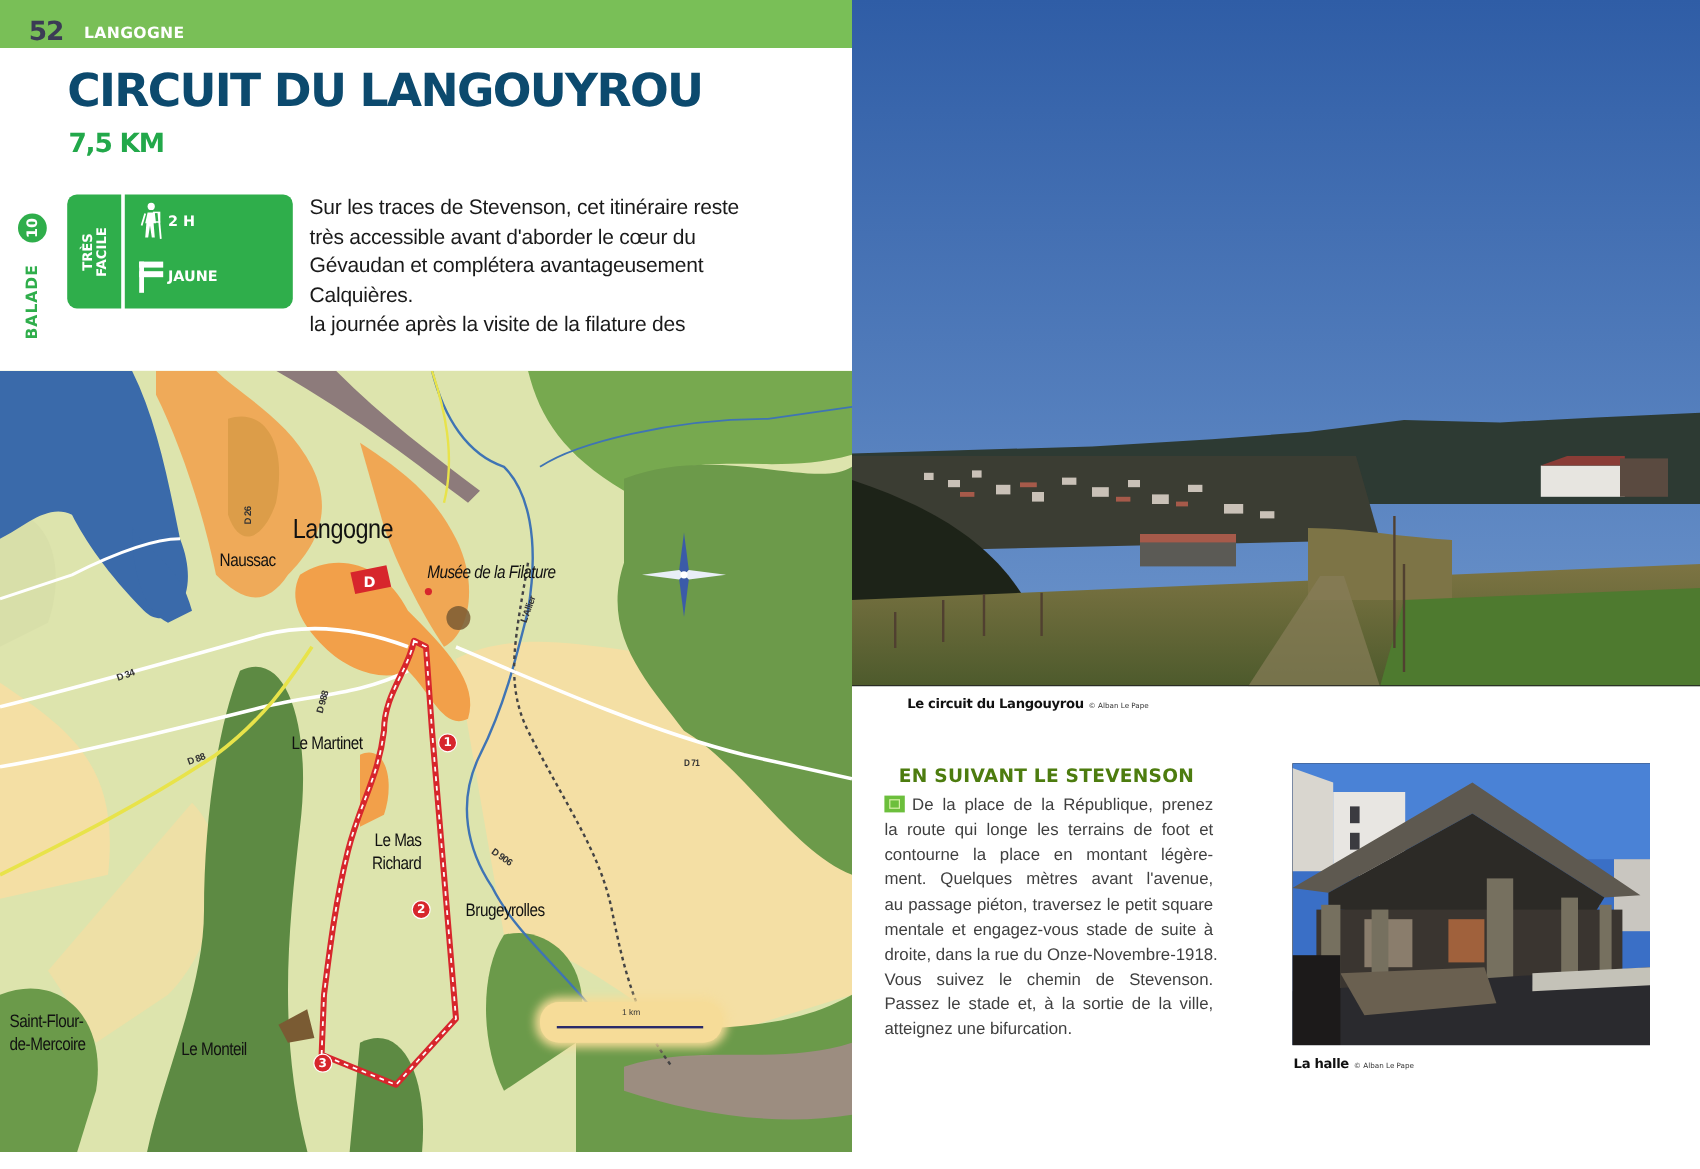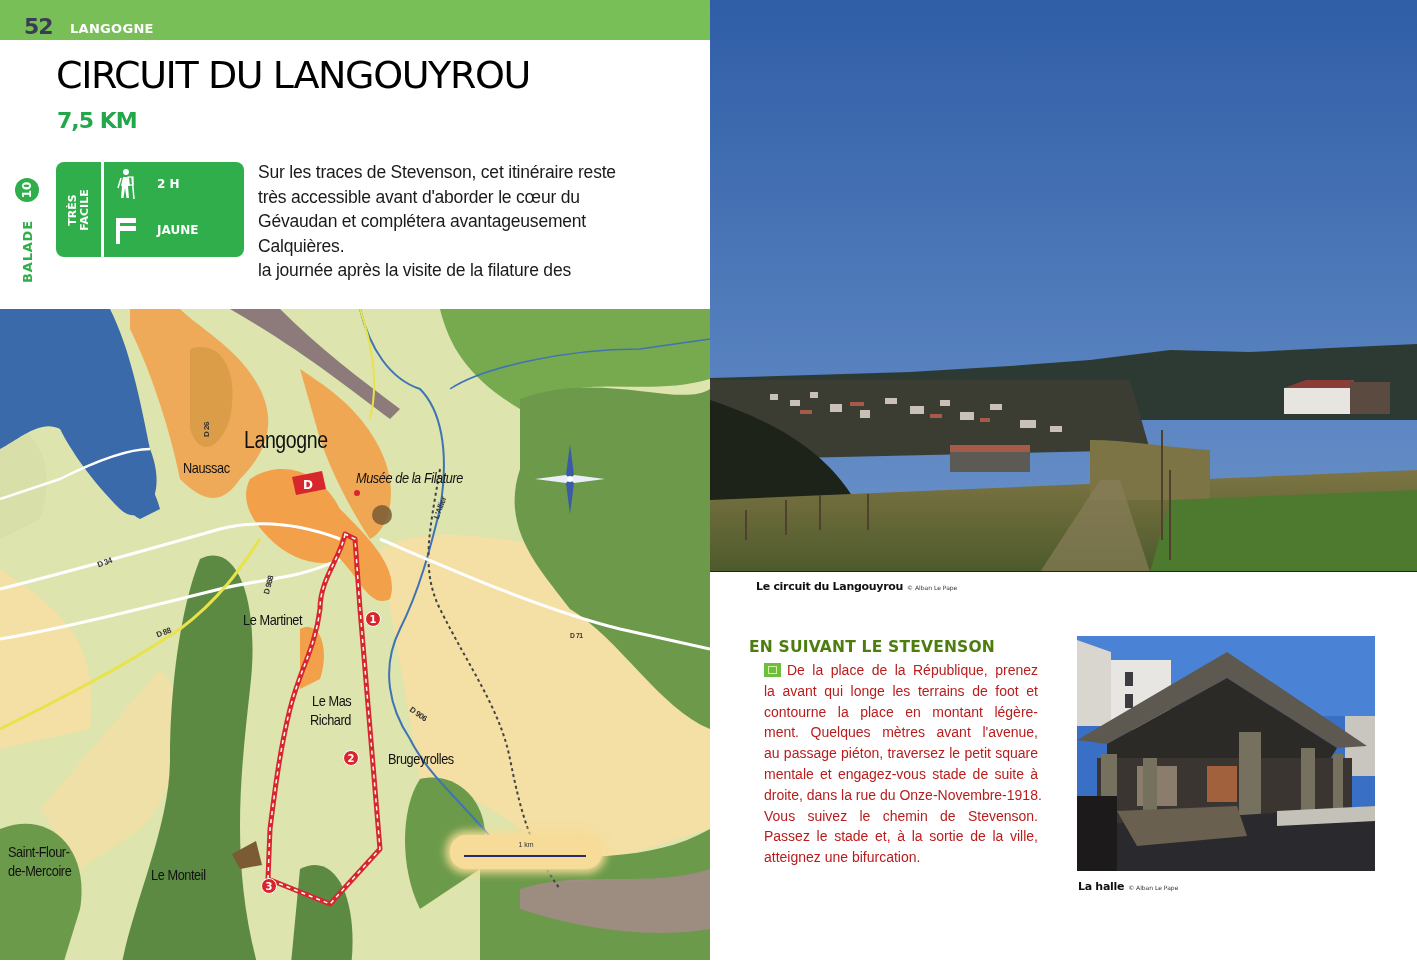--- a/index.html
+++ b/index.html
@@ -5,32 +5,32 @@
   * { box-sizing: border-box; margin: 0; padding: 0; }
   html, body { width: 1417px; height: 974px; overflow: hidden; background: #ffffff; }
   body { position: relative; font-family: "Liberation Sans", sans-serif; }
 
   
   .left-page { position: absolute; left: 0; top: 0; width: 710px; height: 960px; background: #fff; overflow: hidden; }
   .top-band { position: absolute; left: 0; top: 0; width: 710px; height: 40px; background: #79bf57; }
   .page-num { position: absolute; left: 24px; top: 14px; font-family: "DejaVu Sans", sans-serif; font-weight: 900; font-size: 22px; color: #3b3b55; letter-spacing: -1px; }
   .chapter { position: absolute; left: 70px; top: 21px; font-family: "DejaVu Sans", sans-serif; font-weight: 800; font-size: 13px; color: #ffffff; letter-spacing: 0.3px; }
 
-  .title { position: absolute; left: 56px; top: 56px; font-family: "DejaVu Sans", sans-serif; font-weight: 400; font-size: 38px; color: #000000; letter-spacing: -1.4px; line-height: 1; }
+  .title { position: absolute; left: 56px; top: 56px; font-family: "DejaVu Sans", sans-serif; font-weight: 700; font-size: 38px; color: #0c4a6e; letter-spacing: -1.4px; line-height: 1; }
   .distance { position: absolute; left: 57px; top: 110px; font-family: "DejaVu Sans", sans-serif; font-weight: 900; font-size: 22px; color: #22a84a; letter-spacing: -1px; line-height: 1; }
 
   .balade-tab { position: absolute; left: 6px; top: 172px; width: 36px; height: 120px; }
   .balade-circle { position: absolute; left: 9px; top: 6px; width: 24px; height: 24px; border-radius: 50%; background: #2fae4b; color: #fff; font-family: "DejaVu Sans", sans-serif; font-weight: 900; font-size: 12px; display: flex; align-items: center; justify-content: center; transform: rotate(-90deg); }
   .balade-label { position: absolute; left: -27px; top: 72px; width: 96px; text-align: center; transform: rotate(-90deg); font-family: "DejaVu Sans", sans-serif; font-weight: 900; font-size: 13px; color: #2fae4b; letter-spacing: 0.8px; }
 
   .info-box { position: absolute; left: 56px; top: 162px; width: 188px; height: 95px; display: flex; gap: 3px; }
   .difficulty { width: 45px; height: 95px; background: #2fae4b; border-radius: 8px 0 0 8px; position: relative; }
   .difficulty span { position: absolute; left: 50%; top: 50%; transform: translate(-50%, -50%) rotate(-90deg); font-family: "DejaVu Sans", sans-serif; font-weight: 900; font-size: 11px; color: #fff; line-height: 1.05; text-align: center; white-space: pre; }
   .details { flex: 1; height: 95px; background: #2fae4b; border-radius: 0 8px 8px 0; position: relative; }
-  .detail-row { position: absolute; left: 10px; display: flex; align-items: center; gap: 19px; text-align: center; }
+  .detail-row { position: absolute; left: 10px; display: flex; align-items: center; gap: 2px; text-align: center; }
   .detail-row.r1 { top: 6px; }
   .detail-row.r2 { top: 52px; }
   .detail-row .txt { font-family: "DejaVu Sans", sans-serif; font-weight: 900; font-size: 12px; color: #fff; }
   .icon-hiker, .icon-flag { width: 24px; height: 32px; display: block; }
 
   .intro { position: absolute; left: 258px; top: 160px; width: 420px; font-family: "Liberation Sans", sans-serif; font-size: 17.5px; line-height: 24.5px; color: #1a1a1a; letter-spacing: -0.2px; }
   .intro p span { display: block; white-space: nowrap; }
 
   
   .map { position: absolute; left: 0; top: 309px; width: 710px; height: 665px; overflow: hidden; background: #dfe6b3; }
@@ -47,21 +47,21 @@
 
   
   .right-page { position: absolute; left: 710px; top: 0; width: 707px; height: 974px; background: #fff; overflow: hidden; }
   .main-photo { position: absolute; left: 0; top: 0; width: 707px; height: 572px; overflow: hidden; }
   .caption { position: absolute; font-family: "DejaVu Sans", sans-serif; font-size: 11px; font-weight: bold; color: #111; letter-spacing: -0.3px; }
   .caption .credit { font-weight: normal; font-size: 6px; color: #333; margin-left: 4px; letter-spacing: 0; }
   .cap-main { left: 46px; top: 580px; }
   .cap-halle { left: 368px; top: 880px; }
 
   .section-head { position: absolute; left: 39px; top: 638px; font-family: "DejaVu Sans", sans-serif; font-weight: 900; font-size: 15.5px; color: #4d7c0f; letter-spacing: 0.2px; }
-  .body-text { position: absolute; left: 54px; top: 660px; width: 274px; font-family: "Liberation Sans", sans-serif; font-size: 14px; line-height: 20.8px; color: #b91c1c; text-align: justify; }
+  .body-text { position: absolute; left: 27px; top: 660px; width: 274px; font-family: "Liberation Sans", sans-serif; font-size: 14px; line-height: 20.8px; color: #404040; text-align: justify; }
   .body-text span.line { display: block; text-align: justify; text-align-last: justify; white-space: nowrap; }
   .body-text span.line.last { text-align-last: left; }
   .step-badge { display: inline-block; width: 17px; height: 14px; background: #6cbf3c; vertical-align: -2px; margin-right: 6px; position: relative; }
   .step-badge::after { content: ""; position: absolute; left: 4px; top: 3px; width: 7px; height: 6px; border: 1.5px solid #d6f0a8; }
 
   .halle-photo { position: absolute; left: 367px; top: 636px; width: 298px; height: 235px; overflow: hidden; background: #1c1c1c; }
 </style>
 </head>
 <body>
 
@@ -272,21 +272,21 @@
   </div>
 
   <div class="caption cap-main">
     <span>Le circuit du Langouyrou</span><span class="credit">© Alban Le Pape</span>
   </div>
 
   <h2 class="section-head">EN SUIVANT LE STEVENSON</h2>
 
   <div class="body-text">
     <span class="line"><span class="step-badge"></span><span>De la place de la République, prenez</span></span>
-    <span class="line">la avant qui longe les terrains de foot et</span>
+    <span class="line">la route qui longe les terrains de foot et</span>
     <span class="line">contourne la place en montant légère-</span>
     <span class="line">ment. Quelques mètres avant l'avenue,</span>
     <span class="line">au passage piéton, traversez le petit square</span>
     <span class="line">mentale et engagez-vous stade de suite à</span>
     <span class="line">droite, dans la rue du Onze-Novembre-1918.</span>
     <span class="line">Vous suivez le chemin de Stevenson.</span>
     <span class="line">Passez le stade et, à la sortie de la ville,</span>
     <span class="line last">atteignez une bifurcation.</span>
   </div>
 

